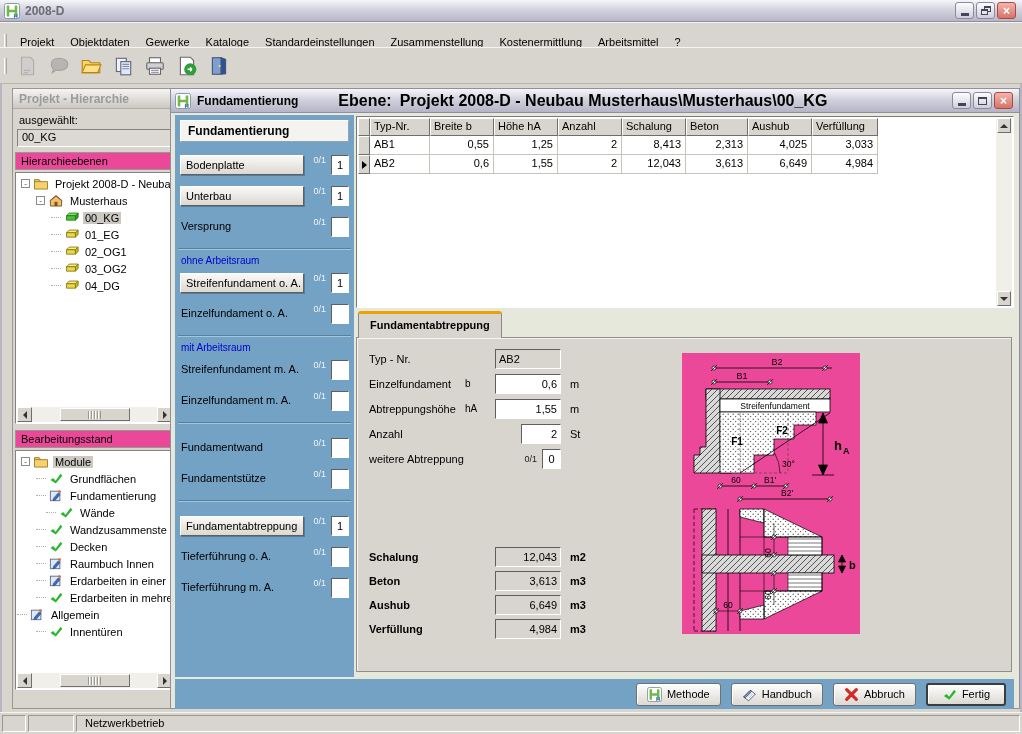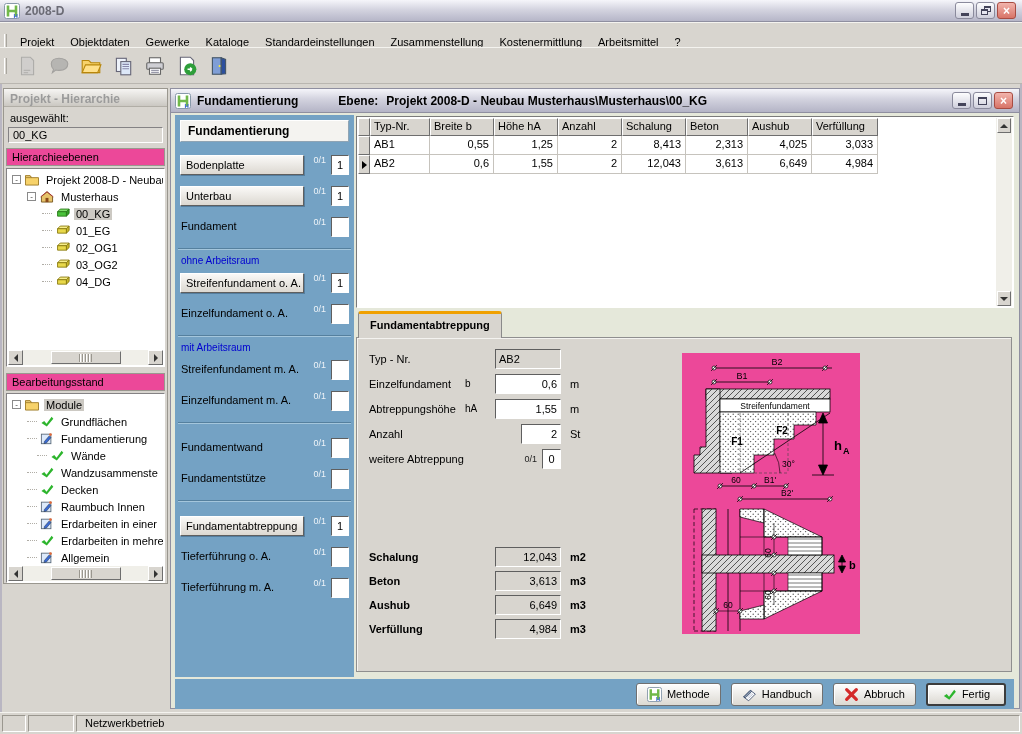--- a/index.html
+++ b/index.html
@@ -28,21 +28,21 @@
     border-top:1px solid #f4f3ef; border-bottom:1px solid #b9b6b0; display:flex; align-items:center; }
   .grip { width:3px; height:16px; border-left:1px solid #fff; border-right:1px solid #a9a69f; margin:0 5px 0 4px; }
   .menu-item { padding:3px 8px; cursor:pointer; }
   .toolbar { position:absolute; left:0; top:47px; width:100%; height:37px; background:#d8d5cf;
     border-top:1px solid #f4f3ef; border-bottom:1px solid #b9b6b0; display:flex; align-items:center; }
   .tool-btn { width:30px; height:30px; border:none; background:transparent; display:flex; align-items:center; justify-content:center; cursor:pointer; }
   .tool-btn svg { width:22px; height:22px; }
   .tool-btn.disabled { filter:grayscale(1) opacity(.55); }
 
   
-  .leftpanel { position:absolute; left:3px; top:88px; width:165px; height:496px;
+  .leftpanel { position:absolute; left:12px; top:88px; width:165px; height:621px;
     background:#d8d5cf; border:1px solid #9a978f; display:flex; flex-direction:column; }
   .panel-caption { height:20px; background:linear-gradient(#f6f5f3,#cbc8c2); border-bottom:1px solid #b1aea6;
     font-weight:bold; font-size:12px; color:#9b9b9b; padding:3px 0 0 6px; }
   .small-label { padding:5px 6px 2px 6px; }
   .sunken-box { margin:1px 4px; height:18px; background:#dcd9d3; border:1px solid; border-color:#848284 #fff #fff #848284; padding:1px 4px; }
   .section-label { margin:4px 2px 0 2px; height:18px; background:#ec4899; border:1px solid #9a978f; padding:2px 5px; }
   .treebox { position:relative; margin:2px 2px 0 2px; background:#fff; border:1px solid; border-color:#848284 #fff #fff #848284; overflow:hidden; }
   #hier-treebox { height:252px; }
   #mod-treebox { height:240px; }
   .tree-inner { position:absolute; left:1px; top:2px; right:1px; bottom:17px; overflow:hidden; }
@@ -61,21 +61,21 @@
   .tri-d { width:0; height:0; border-top:4px solid #333; border-left:4px solid transparent; border-right:4px solid transparent; }
   .htrack { flex:1; display:flex; justify-content:center; }
   .hthumb { width:70px; height:13px; background:#d8d5cf; border:1px solid; border-color:#fff #6e6e6e #6e6e6e #fff; display:flex; align-items:center; justify-content:center; cursor:grab; }
   .gripdots { width:13px; height:8px; background:repeating-linear-gradient(90deg,#9a978f 0 1px,#fff 1px 2px,transparent 2px 3px); }
 
   
   .dialog { position:absolute; left:170px; top:88px; width:850px; height:621px; border:1px solid #8f8fa0; }
   .dlg-titlebar { height:24px; background:linear-gradient(#f5f5fa,#d2d2de 45%,#b4b4c6); display:flex; align-items:center; padding:0 4px; border-bottom:1px solid #8f8fa0; }
   .dlg-titlebar .icon svg { width:16px; height:16px; }
   .dlg-title { font-weight:bold; font-size:12px; margin:0 40px 0 6px; }
-  .dlg-sub { font-weight:bold; font-size:12px; flex:1; white-space:nowrap; overflow:hidden; }
+  .dlg-sub { font-weight:bold; font-size:16px; flex:1; white-space:nowrap; overflow:hidden; }
   .dlg-sub b { margin-right:8px; }
   .dlg-body { position:absolute; left:0; top:24px; right:0; bottom:0; background:#e5e8da; }
 
   
   .sb { position:absolute; left:4px; top:2px; width:179px; height:562px; background:#74a2c4; overflow:hidden; }
   .sb-head { margin:5px 5px 13px 5px; background:#f4f3f0; border:1px solid; border-color:#fff #8fa4b4 #8fa4b4 #fff; padding:3px 7px; font-weight:bold; font-size:12px; }
   .sb-row { display:flex; align-items:flex-start; height:22px; margin:0 4px 9px 5px; }
   .sb-btn { width:124px; padding:3px 5px; background:linear-gradient(#faf9f7,#dcd8d1); border:1px solid; border-color:#fff #5f5f5f #5f5f5f #fff; box-shadow:1px 1px 0 rgba(30,60,90,.35); font-size:11px; text-align:left; cursor:pointer; white-space:nowrap; overflow:hidden; font-family:inherit; }
   .sb-lbl { width:124px; padding:3px 1px; white-space:nowrap; overflow:hidden; }
   .sb-ratio { width:22px; text-align:right; font-size:9px; color:#eef3f8; margin-right:5px; }
@@ -416,21 +416,21 @@
           </div>
           <div class="tree-item" style="padding-left:19px">
             <span class="guide"></span>
             <span class="icon" style="display:flex;">
               <svg viewBox="0 0 16 14">
                 <path d="M2 8.5 L5 6.5 L7.5 9.5 L13 1.8 L14.8 4 L7.8 12.5 Z" fill="#2db52d"></path>
               </svg>
             </span>
             <span class="tlabel">Erdarbeiten in mehre</span>
           </div>
-          <div class="tree-item" style="padding-left:19px">
+          <div class="tree-item" style="">
             <span class="guide"></span>
             <span class="icon" style="display:flex;">
               <svg viewBox="0 0 16 15">
                 <rect x="1.5" y="2.5" width="11" height="11" fill="#dce9fb" stroke="#556677"></rect>
                 <path d="M5 11l5.5-6.5 2.2 1.8L7.3 12.8 4.6 13.4z" fill="#3a6ad4" stroke="#223344" stroke-width="0.6"></path>
                 <circle cx="12" cy="3" r="1.6" fill="#e06a3a"></circle>
               </svg>
             </span>
             <span class="tlabel">Allgemein</span>
           </div>
@@ -490,21 +490,21 @@
               <button class="sb-btn">Bodenplatte</button>
               <span class="sb-ratio">0/1</span>
               <span class="sb-box">1</span>
             </div>
             <div class="sb-row">
               <button class="sb-btn">Unterbau</button>
               <span class="sb-ratio">0/1</span>
               <span class="sb-box">1</span>
             </div>
             <div class="sb-row">
-              <span class="sb-lbl">Fundament</span>
+              <span class="sb-lbl">Versprung</span>
               <span class="sb-ratio">0/1</span>
               <span class="sb-box"></span>
             </div>
             <div class="sb-sep "></div>
             <div class="sb-cap">ohne Arbeitsraum</div>
             <div class="sb-row">
               <button class="sb-btn">Streifenfundament o. A.</button>
               <span class="sb-ratio">0/1</span>
               <span class="sb-box">1</span>
             </div>

